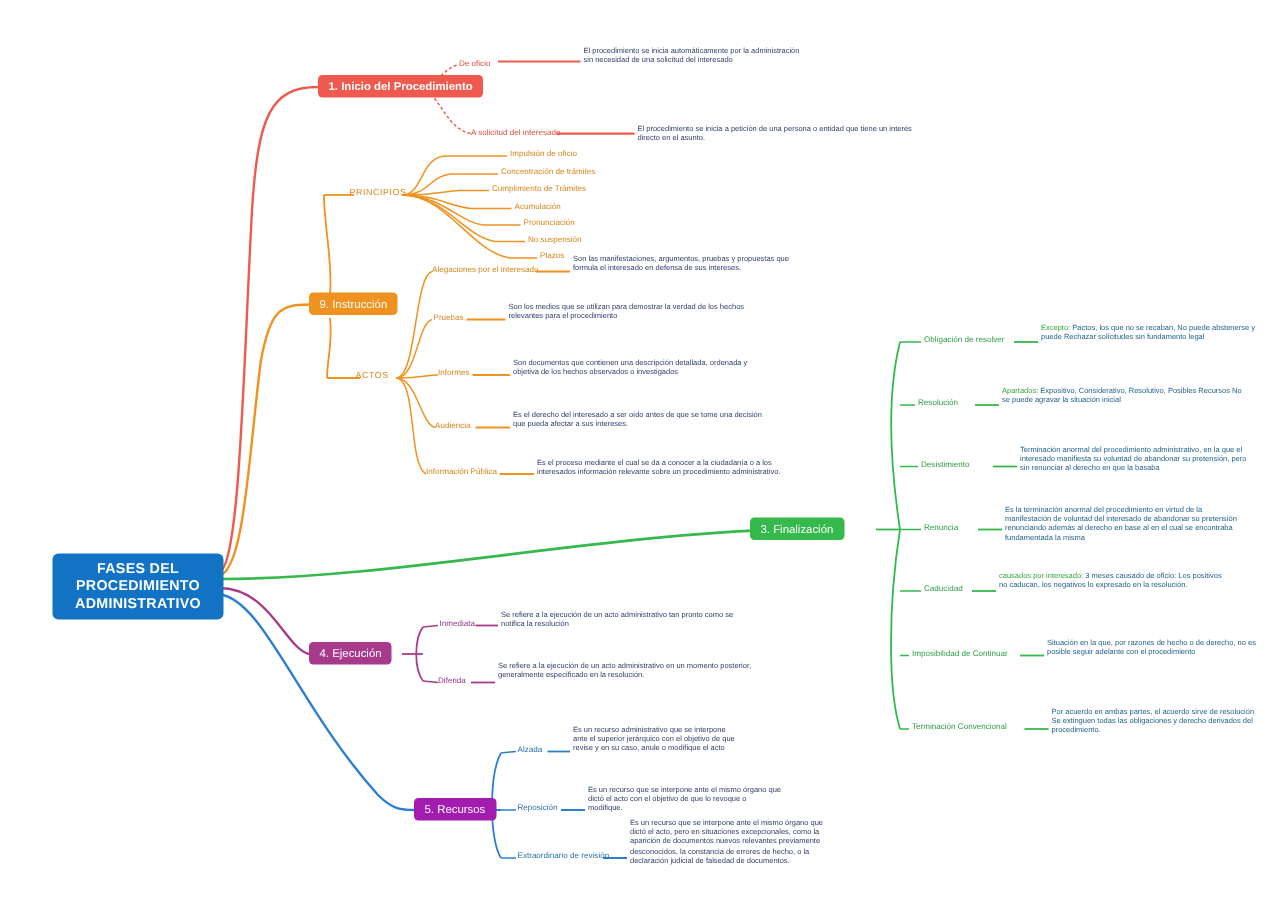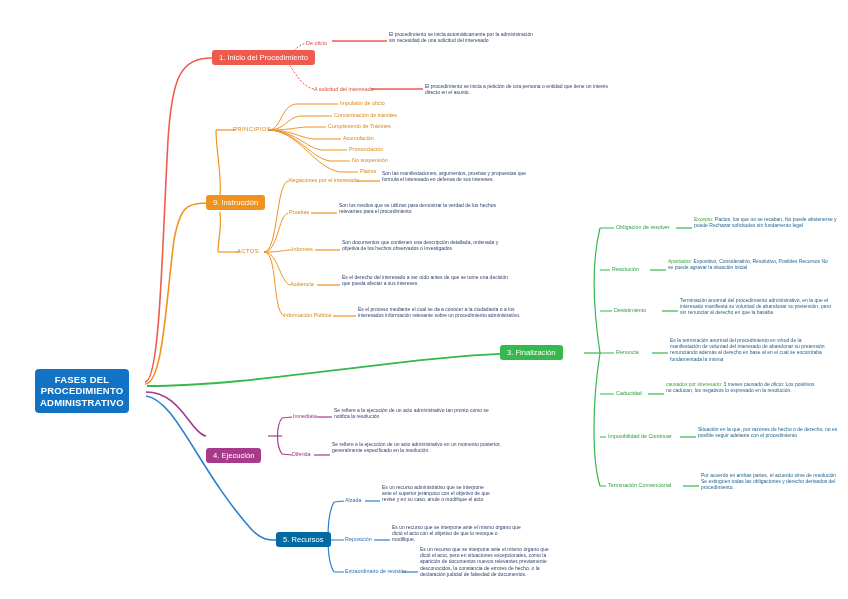--- a/index.html
+++ b/index.html
@@ -5,37 +5,37 @@
   html,body{margin:0;padding:0;background:#ffffff;}
   body{width:848px;height:599px;position:relative;overflow:hidden;
        font-family:"Liberation Sans","DejaVu Sans",sans-serif;}
   #canvas{position:absolute;inset:0;width:848px;height:599px;}
   svg.links{position:absolute;left:0;top:0;width:848px;height:599px;pointer-events:none;}
 
   .node{position:absolute;box-sizing:border-box;}
 
   
   .root{
-    left:35px;top:369px;width:94px;height:44px;
+    left:35px;top:369px;width:114px;height:44px;
     background:#1273c4;border-radius:4px;color:#fff;
     font-weight:bold;font-size:9.5px;line-height:11.5px;
     display:flex;align-items:center;justify-content:center;text-align:center;
     letter-spacing:.2px;padding:2px 3px;
   }
 
   
   .pill{
     border-radius:3px;color:#fff;font-size:7.6px;line-height:9px;
     padding:3px 7px;white-space:nowrap;font-weight:normal;
   }
   .pill.red{background:#ef5a4e;}
   .pill.orange{background:#f0921f;}
   .pill.green{background:#35b84c;}
   .pill.purple{background:#a83a8c;}
-  .pill.blue{background:#0369a1;}
+  .pill.blue{background:#a21caf;}
 
   
   .lbl{
     position:absolute;font-size:5.4px;line-height:6.4px;white-space:nowrap;
   }
   .lbl.red{color:#d9503f;}
   .lbl.orange{color:#d98518;}
   .lbl.green{color:#2f9d43;}
   .lbl.purple{color:#9b3580;}
   .lbl.blue{color:#2b6fb5;}
@@ -130,21 +130,21 @@
     <path d="M334,502 L344,501" fill="none" stroke="#2c7fd0" stroke-width="1"></path>
     <path d="M334,540 L344,540" fill="none" stroke="#2c7fd0" stroke-width="1"></path>
     <path d="M334,572 L344,572" fill="none" stroke="#2c7fd0" stroke-width="1"></path>
     <path d="M365,501 L380,501" fill="none" stroke="#2c7fd0" stroke-width="1.2"></path>
     <path d="M374,540 L390,540" fill="none" stroke="#2c7fd0" stroke-width="1.2"></path>
     <path d="M402,572 L418,572" fill="none" stroke="#2c7fd0" stroke-width="1.2"></path>
   </svg>
 
   <div class="node root">FASES DEL PROCEDIMIENTO ADMINISTRATIVO</div>
 
-  <div class="node pill red" style="left:212px;top:50px;">1. Inicio del Procedimiento</div>
+  <div class="node pill red" style="left:212px;top:50px;font-weight:bold;">1. Inicio del Procedimiento</div>
 
   <div class="lbl red" style="left:306px;top:40px;">De oficio</div>
   <div class="desc" style="left:389px;top:31px;width:150px;">El procedimiento se inicia automáticamente por la administración sin necesidad de una solicitud del interesado</div>
 
   <div class="lbl red" style="left:314px;top:86px;">A solicitud del interesado</div>
   <div class="desc" style="left:425px;top:83px;width:185px;">El procedimiento se inicia a petición de una persona o entidad que tiene un interés directo en el asunto.</div>
 
   <div class="node pill orange" style="left:206px;top:195px;">9. Instrucción</div>
 
   <div class="lbl orange big-lbl" style="left:233px;top:126px;letter-spacing:.4px;">PRINCIPIOS</div>
@@ -199,21 +199,21 @@
     <span class="hi">causados por interesado:</span>
     <span>3 meses causado de oficio: Los positivos no caducan, los negativos lo expresado en la resolución.</span>
   </div>
 
   <div class="lbl green" style="left:608px;top:433px;">Imposibilidad de Continuar</div>
   <div class="desc green" style="left:698px;top:426px;width:140px;">Situación en la que, por razones de hecho o de derecho, no es posible seguir adelante con el procedimiento</div>
 
   <div class="lbl green" style="left:608px;top:482px;">Terminación Convencional</div>
   <div class="desc green" style="left:701px;top:472px;width:140px;">Por acuerdo en ambas partes, el acuerdo sirve de resolución Se extinguen todas las obligaciones y derecho derivados del procedimiento.</div>
 
-  <div class="node pill purple" style="left:206px;top:428px;margin-top:20px;">4. Ejecución</div>
+  <div class="node pill purple" style="left:206px;top:428px;">4. Ejecución</div>
 
   <div class="lbl purple" style="left:293px;top:413px;">Inmediata</div>
   <div class="desc" style="left:334px;top:407px;width:170px;">Se refiere a la ejecución de un acto administrativo tan pronto como se notifica la resolución</div>
 
   <div class="lbl purple" style="left:292px;top:451px;">Diferida</div>
   <div class="desc" style="left:332px;top:441px;width:170px;">Se refiere a la ejecución de un acto administrativo en un momento posterior, generalmente especificado en la resolución.</div>
 
   <div class="node pill blue" style="left:276px;top:532px;">5. Recursos</div>
 
   <div class="lbl blue" style="left:345px;top:497px;">Alzada</div>

